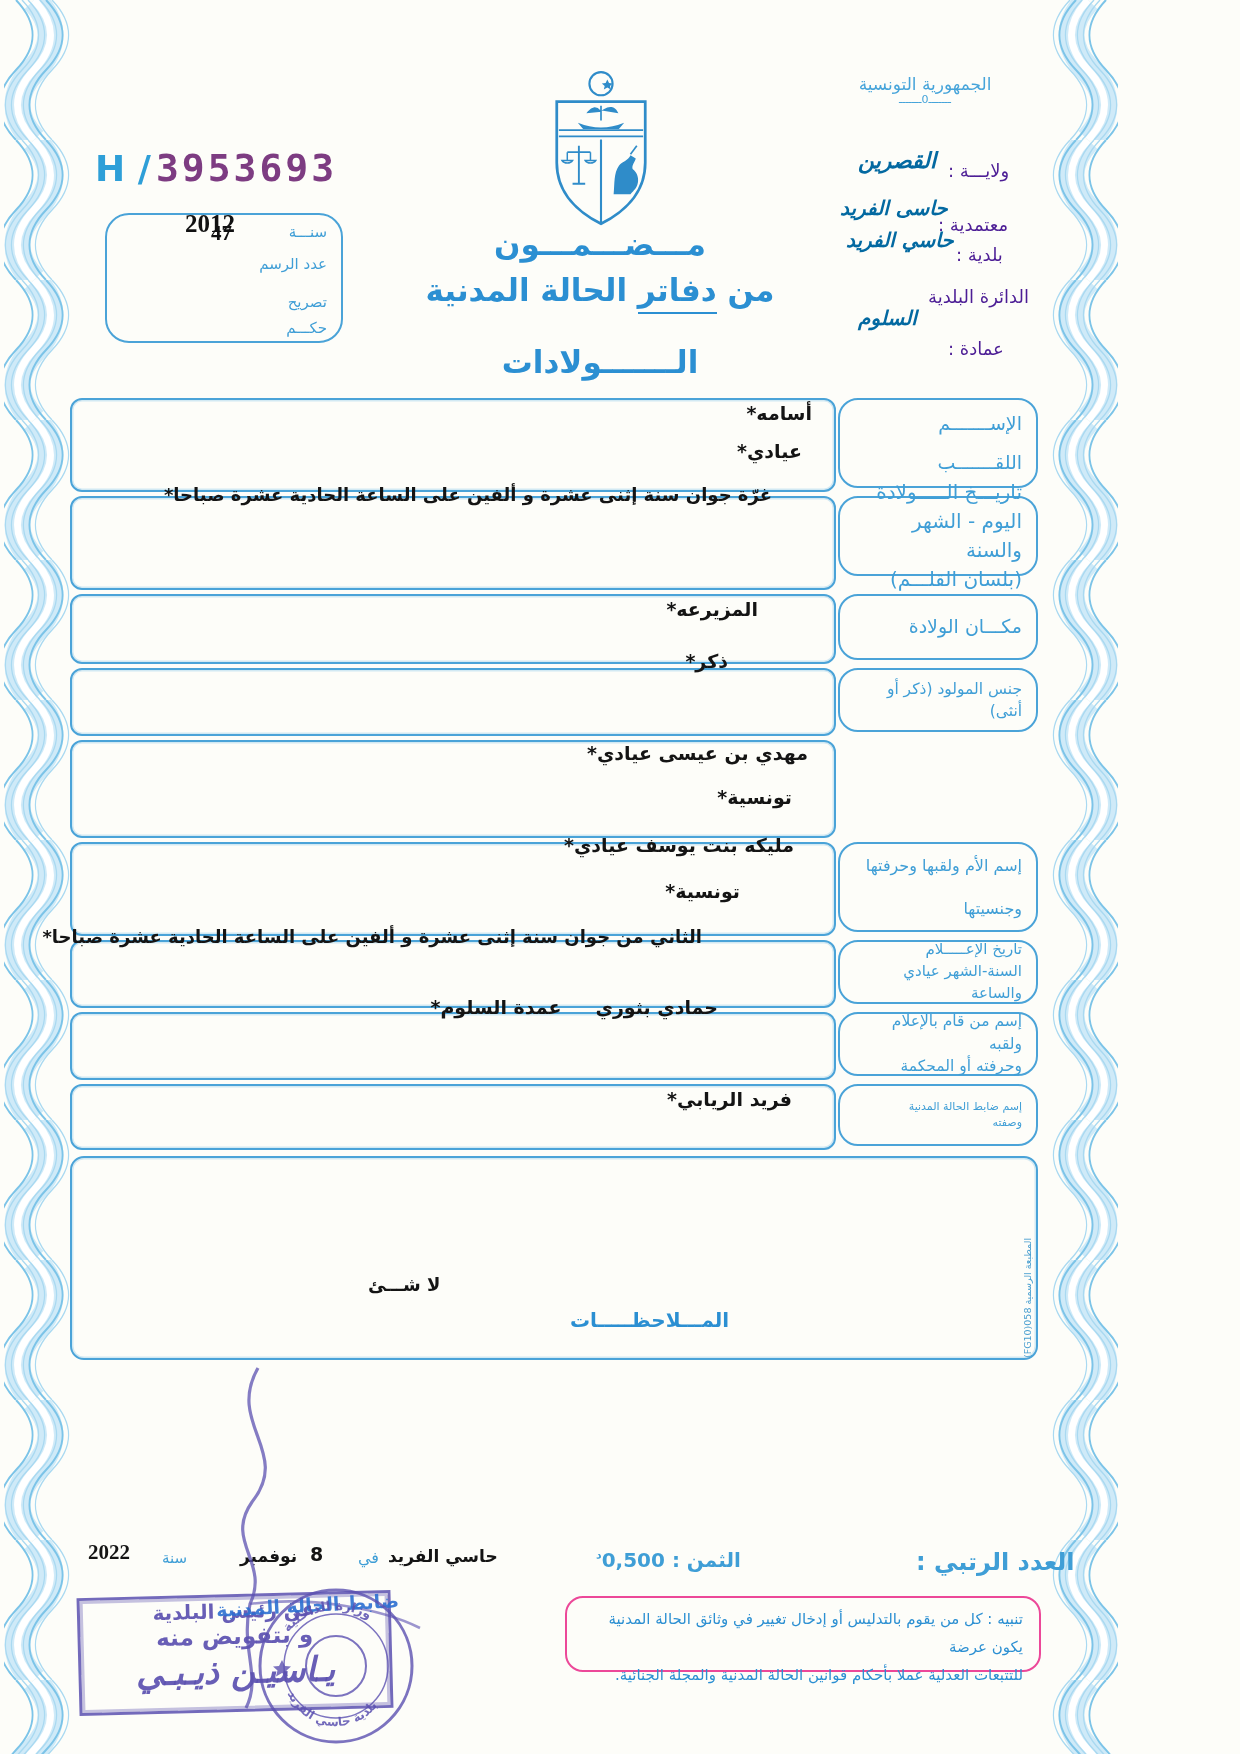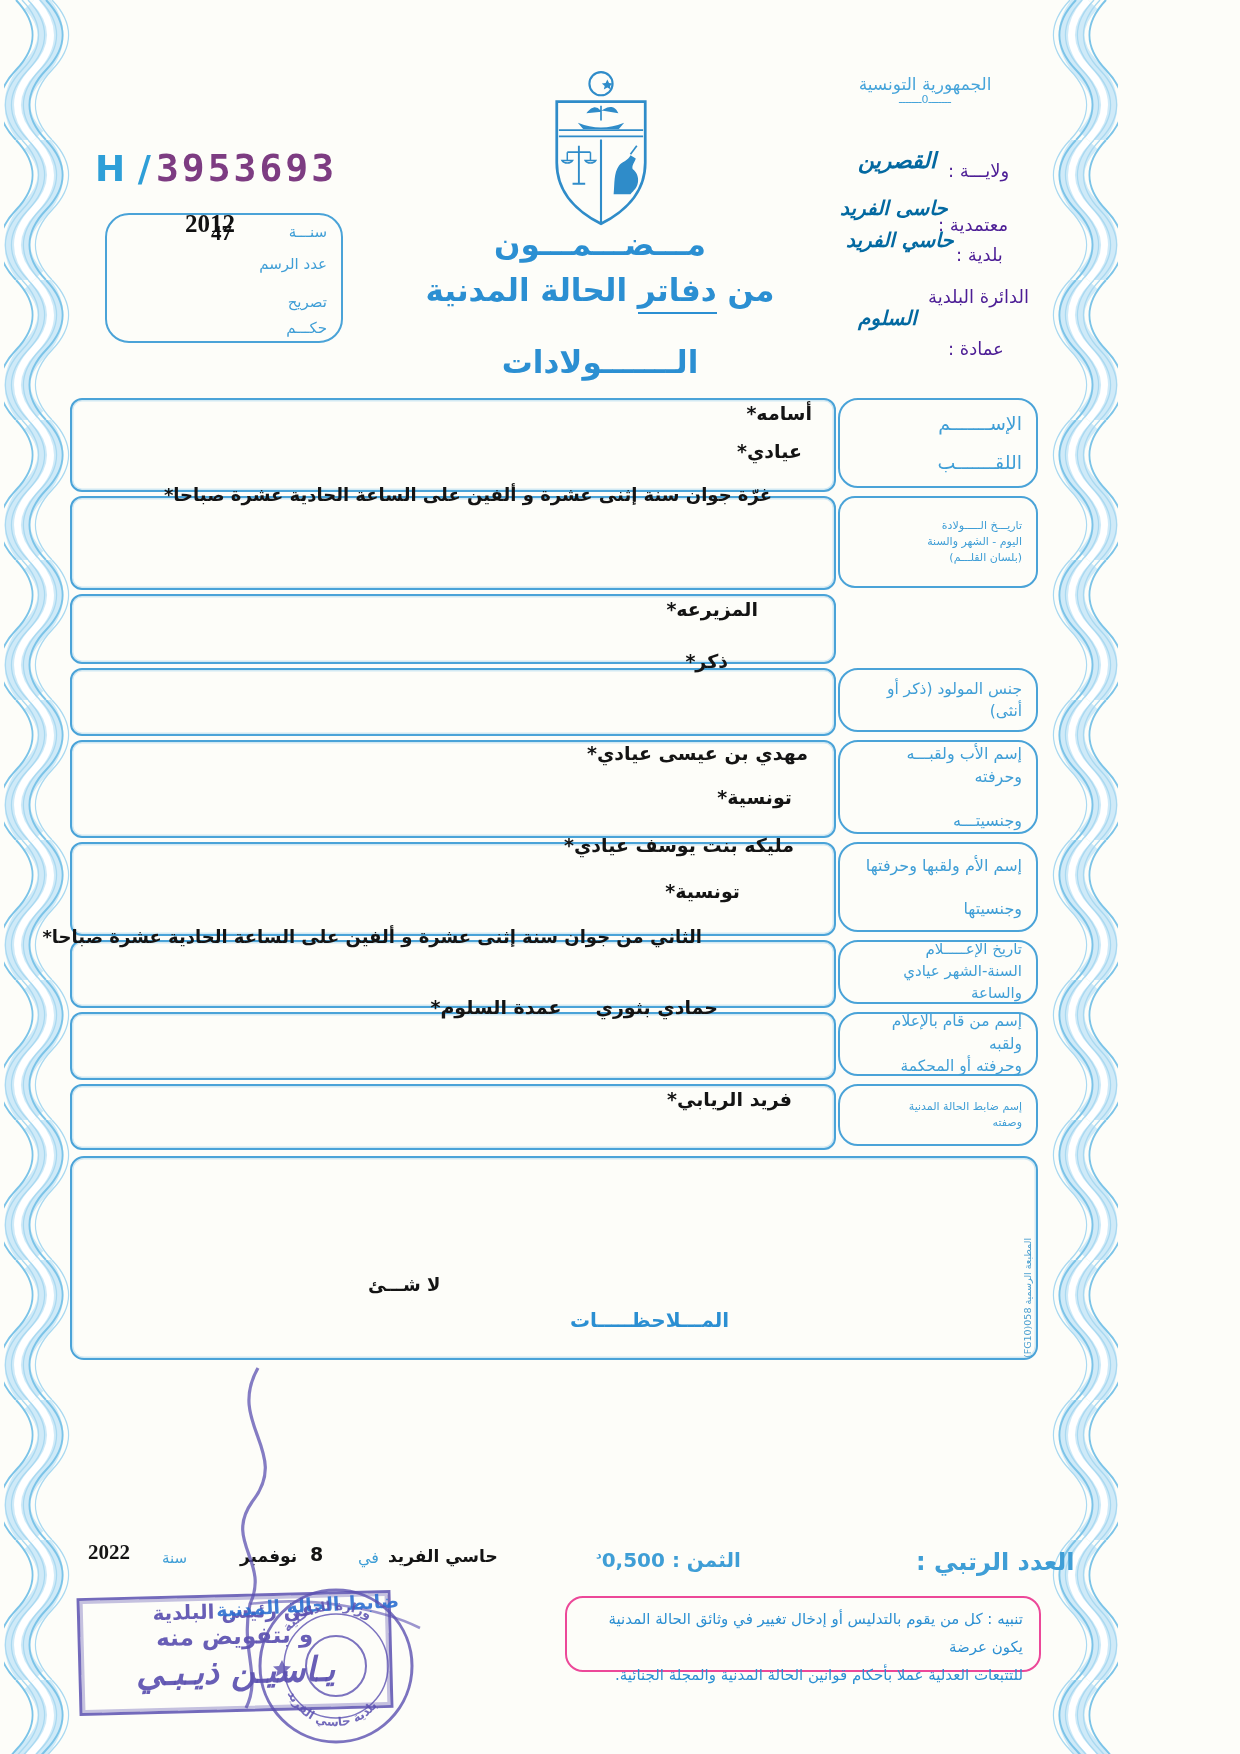--- a/index.html
+++ b/index.html
@@ -111,41 +111,40 @@
 
   <div class="vbox" style="top:398px;height:90px;"></div>
   <div class="lbox sp-around" style="top:398px;height:90px;font-size:19px;">
     <div class="ln">الإســـــــم</div>
     <div class="ln">اللقـــــــب</div>
   </div>
   <div class="vtxt" style="right:428px;top:402px;">أسامه*</div>
   <div class="vtxt" style="right:438px;top:440px;">عيادي*</div>
 
   <div class="vbox" style="top:496px;height:90px;"></div>
-  <div class="lbox" style="top:496px;height:92px;font-size:11px;border-radius:17px;">
+  <div class="lbox" style="top:496px;height:80px;font-size:20px;">
     <div class="ln">تاريـــخ الـــــولادة</div>
     <div class="ln">اليوم - الشهر والسنة</div>
     <div class="ln">(بلسان القلـــم)</div>
   </div>
   <div class="vtxt" style="right:468px;top:484px;font-size:18px;">غرّة جوان سنة إثنى عشرة و ألفين على الساعة الحادية عشرة صباحا*</div>
 
   <div class="vbox" style="top:594px;height:66px;"></div>
+  <div class="lbox" style="top:594px;height:66px;font-size:19px;">
+    <div class="ln">مكـــان الولادة</div>
+  </div>
   <div class="vtxt" style="right:482px;top:598px;">المزيرعه*</div>
 
   <div class="vbox" style="top:668px;height:64px;"></div>
   <div class="lbox" style="top:668px;height:64px;font-size:15.5px;">
     <div class="ln">جنس المولود (ذكر أو أنثى)</div>
   </div>
   <div class="vtxt" style="right:512px;top:650px;">ذكر*</div>
 
   <div class="vbox" style="top:740px;height:94px;"></div>
-  <div class="lbox gap22" style="top:740px;height:94px;font-size:16px;">
-    <div class="ln">إسم الأب ولقبـــه وحرفته</div>
-    <div class="ln">وجنسيتـــه</div>
-  </div>
   <div class="vtxt" style="right:432px;top:742px;">مهدي بن عيسى عيادي*</div>
   <div class="vtxt" style="right:448px;top:786px;">تونسية*</div>
 
   <div class="vbox" style="top:842px;height:90px;"></div>
   <div class="lbox gap22" style="top:842px;height:90px;font-size:16px;">
     <div class="ln">إسم الأم ولقبها وحرفتها</div>
     <div class="ln">وجنسيتها</div>
   </div>
   <div class="vtxt" style="right:446px;top:834px;">مليكه بنت يوسف عيادي*</div>
   <div class="vtxt" style="right:500px;top:880px;">تونسية*</div>

